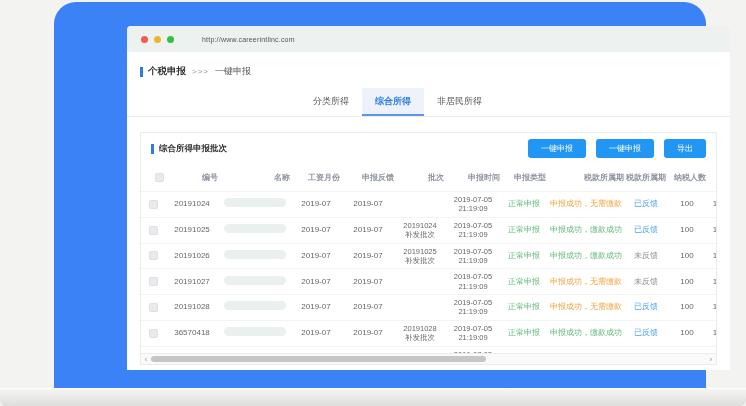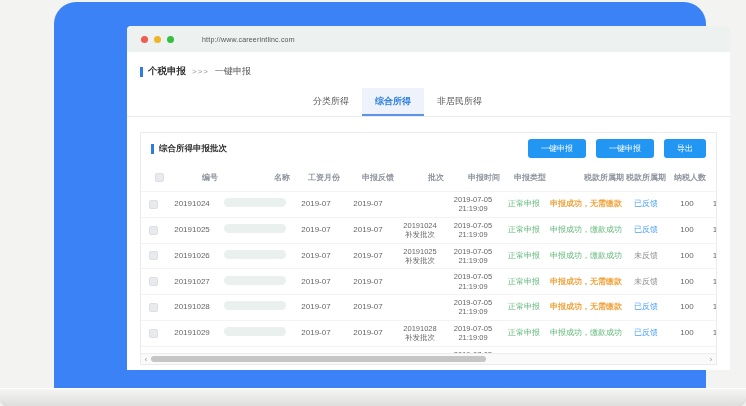--- a/index.html
+++ b/index.html
@@ -83,21 +83,21 @@
   .two-line { font-size:7.5px; line-height:1.25;text-align:center; }
   .cb {
     width:9px; height:9px; background:#e8eaed; border:1px solid #dcdfe3;
     border-radius:2px; display:inline-block; vertical-align:middle; cursor:pointer;
   }
   .name-pill {
     display:inline-block; width:62px; height:9px; border-radius:5px;
     background:#e9f0ee;
   }
   .t-green { color:#5fb878; }
-  .t-orange { color:#f0a43e;font-weight:bold; }
+  .t-orange { color:#f0a43e; }
   .t-blue { color:#4da3f7;margin-top:45px; }
   .t-grey { color:#8f8f8f; }
   
   .hscroll {
     position:absolute; left:0; bottom:0; width:100%; height:11px;
     background:#fafafa; border-top:1px solid #ededed;
   }
   .hs-arrow {
     position:absolute; top:1px; font-size:7px; color:#888; width:8px;
     text-align:center; cursor:pointer; line-height:9px;
@@ -261,21 +261,21 @@
                   <div class="two-line">2019-07-05<br>21:19:09</div>
                 </td>
                 <td><span class="t-green">正常申报</span></td>
                 <td><span class="t-orange">申报成功，无需缴款</span></td>
                 <td><span class="t-blue">已反馈</span></td>
                 <td>100</td>
                 <td>11</td>
               </tr>
               <tr>
                 <td><span class="cb"></span></td>
-                <td>20191029</td>
+                <td>36570418</td>
                 <td><span class="name-pill"></span></td>
                 <td>2019-07</td>
                 <td>2019-07</td>
                 <td>
                   <div class="two-line">20191028<br>补发批次</div>
                 </td>
                 <td>
                   <div class="two-line">2019-07-05<br>21:19:09</div>
                 </td>
                 <td><span class="t-green">正常申报</span></td>

